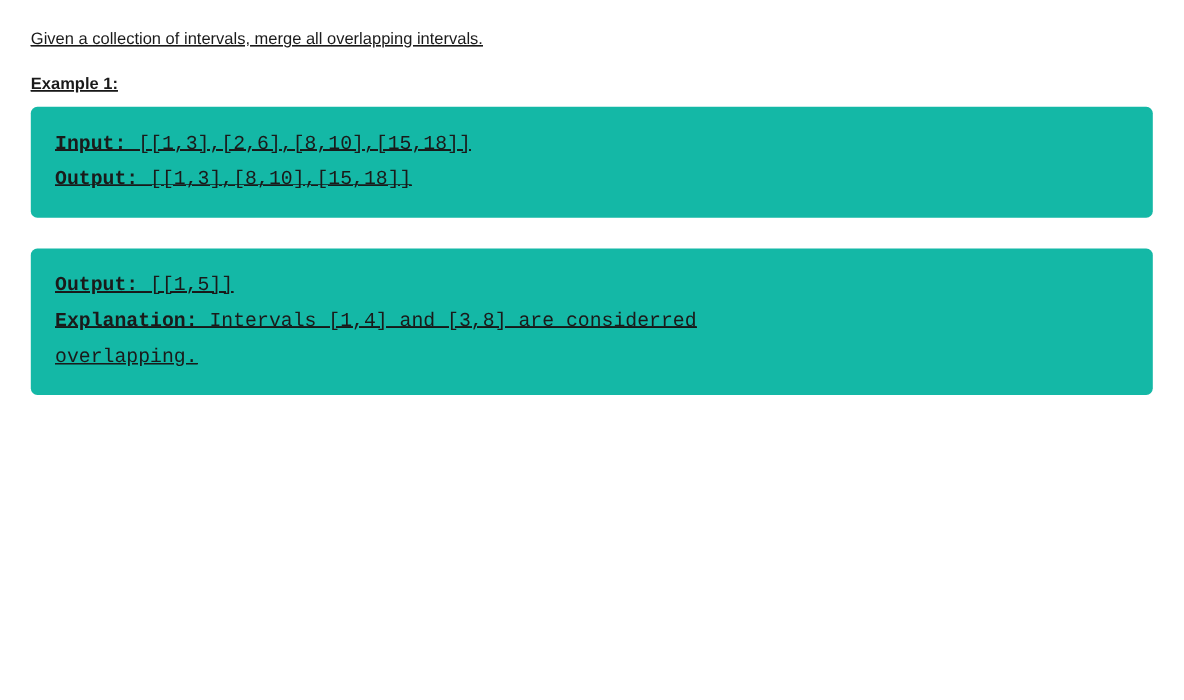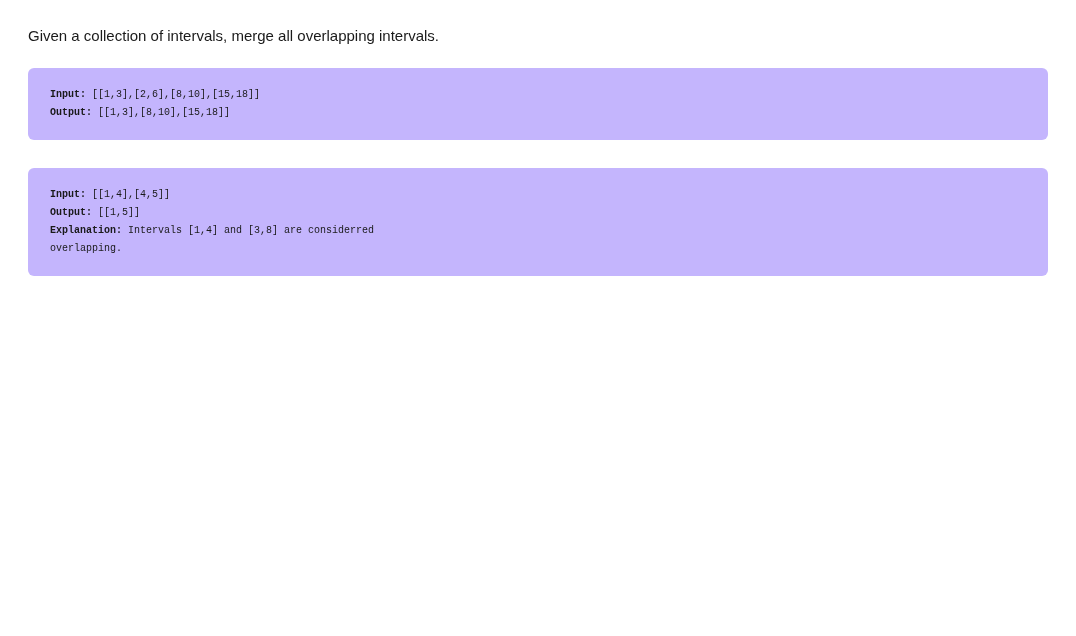--- a/index.html
+++ b/index.html
@@ -1,18 +1,19 @@
 <!DOCTYPE html>
 <html><head>
   <meta charset="utf-8">
   <style>
     * {
       margin: 0;
       padding: 0;
       box-sizing: border-box;
+      text-decoration: underline;
     }
 
     body {
       background-color: #ffffff;
       font-family: -apple-system, BlinkMacSystemFont, 'Segoe UI', sans-serif;
       font-size: 16px;
       color: #1a1a1a;
       width: 1076px;
       min-height: 636px;
       padding: 24px 28px;
@@ -30,26 +31,26 @@
     }
 
     .example-heading {
       font-size: 15px;
       font-weight: 700;
       color: #1a1a1a;
       margin-bottom: 12px;
     }
 
     .code-block {
-      background-color: #c4b5fd;
+      background-color: #14b8a6;
       border-radius: 6px;
       padding: 18px 22px;
       margin-bottom: 28px;
       font-family: 'Courier New', Courier, monospace;
-      font-size: 10px;
+      font-size: 18px;
       line-height: 1.8;
       color: #1a1a1a;
     }
 
     .code-line {
       display: block;
     }
 
     .code-label {
       font-weight: 700;
@@ -59,35 +60,33 @@
       font-weight: 400;
     }
   </style>
 </head>
 <body>
 
 <div class="problem-description">
 
   <p class="intro-text">Given a collection of intervals, merge all overlapping intervals.</p>
 
+  <p class="example-heading">Example 1:</p>
 
   <div class="code-block">
     <span class="code-line">
       <span class="code-label">Input:</span><span class="code-value"> [[1,3],[2,6],[8,10],[15,18]]</span>
     </span>
     <span class="code-line">
       <span class="code-label">Output:</span><span class="code-value"> [[1,3],[8,10],[15,18]]</span>
     </span>
   </div>
 
 
   <div class="code-block">
-    <span class="code-line">
-      <span class="code-label">Input:</span><span class="code-value"> [[1,4],[4,5]]</span>
-    </span>
     <span class="code-line">
       <span class="code-label">Output:</span><span class="code-value"> [[1,5]]</span>
     </span>
     <span class="code-line">
       <span class="code-label">Explanation:</span><span class="code-value"> Intervals [1,4] and [3,8] are considerred</span>
     </span>
     <span class="code-line">
       <span class="code-value">overlapping.</span>
     </span>
   </div>

